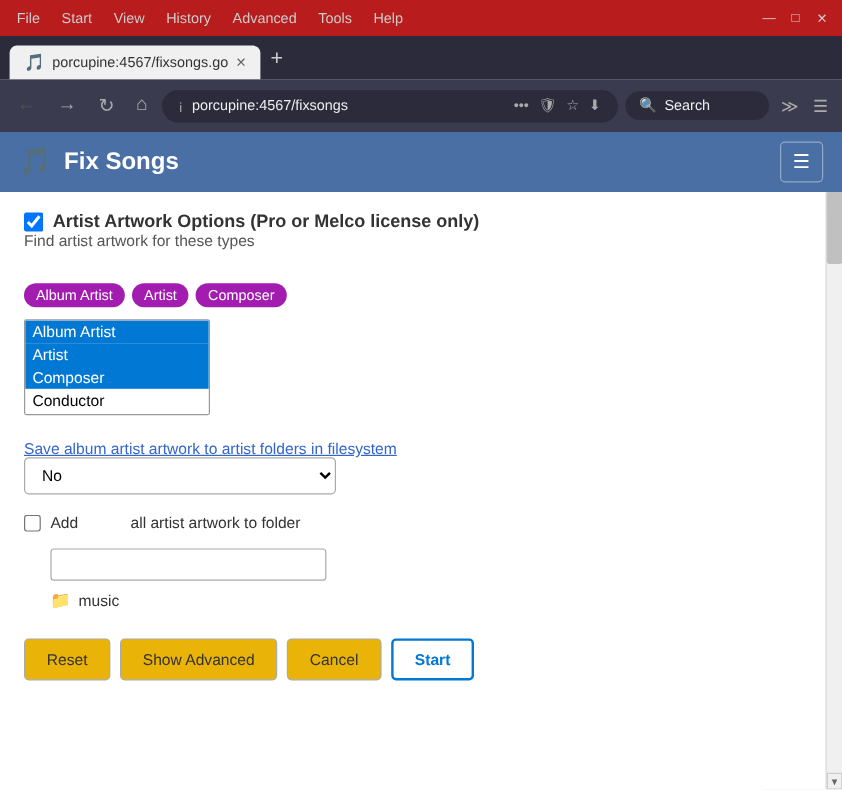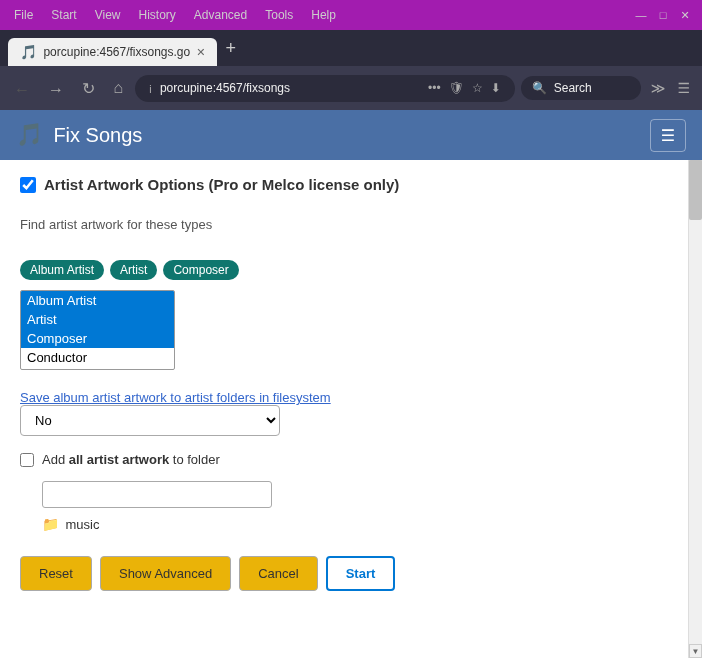--- a/index.html
+++ b/index.html
@@ -1,20 +1,20 @@
 <!DOCTYPE html>
 <html><head>
   <meta charset="utf-8">
   <style>
     * { box-sizing: border-box; margin: 0; padding: 0; }
     body { font-family: Arial, sans-serif; font-size: 13px; background: #f0f0f0; width: 702px; height: 658px; overflow: hidden; }
 
     
     .browser-titlebar {
-      background: #a21caf;
+      background: #b91c1c;
       height: 30px;
       display: flex;
       align-items: center;
       padding: 0 8px;
       gap: 6px;
     }
     .browser-menu-item {
       color: #ccc;
       font-size: 12px;
       padding: 2px 6px;
@@ -114,21 +114,21 @@
     
     .app-header {
       background: #4a6fa5;
       height: 50px;
       display: flex;
       align-items: center;
       padding: 0 16px;
       gap: 10px;
     }
     .app-logo { font-size: 22px; }
-    .app-title { color: white; font-size: 20px; font-weight: normal; }
+    .app-title { color: white; font-size: 20px; font-weight: bold; }
     .hamburger-btn {
       margin-left: auto;
       background: transparent;
       border: 1px solid rgba(255,255,255,0.4);
       color: white;
       font-size: 16px;
       cursor: pointer;
       padding: 6px 10px;
       border-radius: 4px;
     }
@@ -171,21 +171,21 @@
       cursor: pointer;
       background: #f0f0f0;
       border: 1px solid #ccc;
     }
 
     
     .section-header {
       display: flex;
       align-items: center;
       gap: 8px;
-      margin-bottom: 24px;
+      margin-bottom: 0;
     }
     .checkbox-label {
       display: flex;
       align-items: center;
       gap: 8px;
       font-size: 15px;
       font-weight: bold;
       color: #333;
       cursor: pointer;
     }
@@ -202,21 +202,21 @@
     }
 
     
     .tag-row {
       display: flex;
       gap: 6px;
       margin-bottom: 10px;
       flex-wrap: wrap;
     }
     .tag {
-      background: #0f766e;
+      background: #a21caf;
       color: white;
       padding: 3px 10px;
       border-radius: 12px;
       font-size: 12px;
     }
 
     
     .listbox {
       width: 155px;
       height: 80px;
@@ -266,21 +266,22 @@
       margin-bottom: 14px;
     }
     .folder-checkbox-row input[type="checkbox"] {
       width: 14px; height: 14px;
     }
     .folder-label {
       font-size: 13px;
       color: #333;
     }
     .folder-label span.highlight {
-      font-weight: bold;
+      font-weight: normal;
+      margin-left: 40px;
     }
 
     
     .folder-input-container {
       margin-left: 22px;
       margin-bottom: 8px;
     }
     .folder-input {
       width: 230px;
       padding: 5px 8px;

